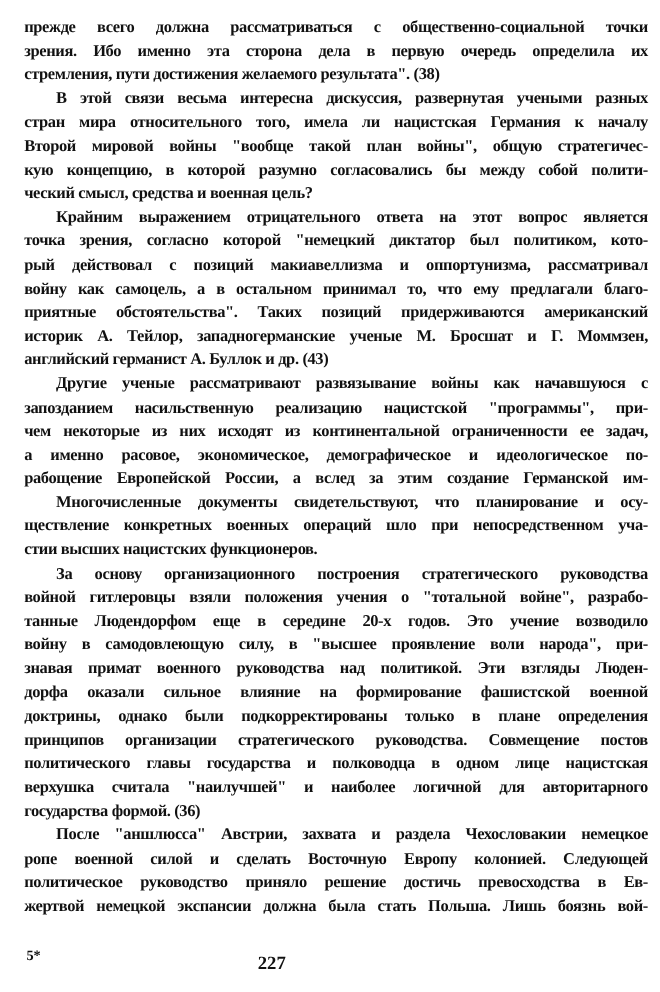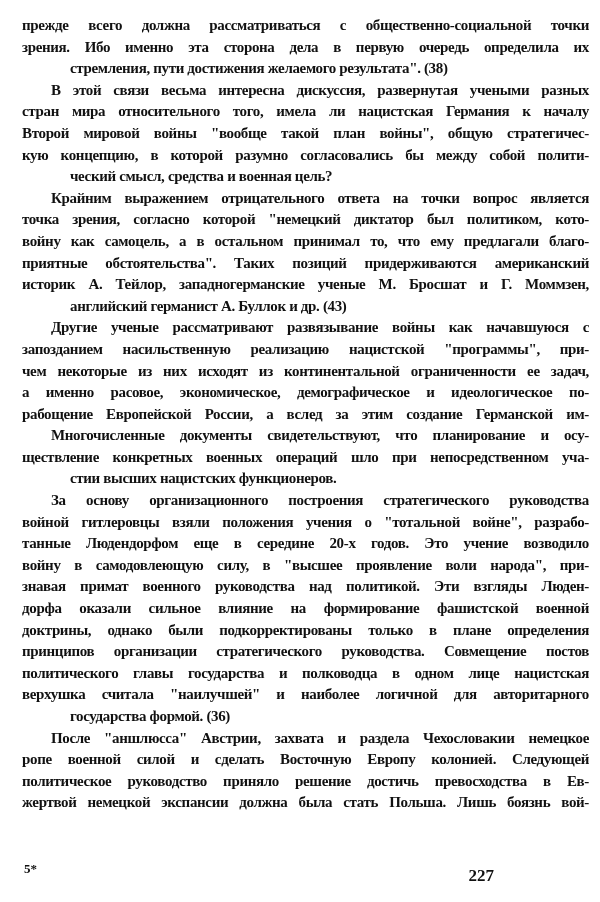--- a/index.html
+++ b/index.html
@@ -31,57 +31,57 @@
       text-align: justify;
       text-align-last: justify;
       height: 21.6px;
       overflow: visible;
     }
     .line.indent {
       padding-left: 29px;
     }
     .line.last {
       text-align-last: left;
-      margin-left: 48px;
     }
     .footer-mark {
       position: absolute;
       left: 24px;
       top: 861px;
       font-family: "Liberation Serif", serif;
       font-size: 13px;
       font-weight: bold;
       color: #111;
     }
     .page-number {
       position: absolute;
       left: 0;
       width: 494px;
       top: 866px;
-      text-align: right;
+      text-align: center;
       font-family: "Liberation Serif", serif;
       font-size: 17px;
       font-weight: bold;
       color: #111;
     }
   </style>
 </head>
 <body>
 
 <div class="page" id="page-body">
     <span class="line">прежде всего должна рассматриваться с общественно-социальной точки</span>
     <span class="line">зрения. Ибо именно эта сторона дела в первую очередь определила их</span>
     <span class="line last">стремления, пути достижения желаемого результата". (38)</span>
     <span class="line indent">В этой связи весьма интересна дискуссия, развернутая учеными разных</span>
     <span class="line">стран мира относительного того, имела ли нацистская Германия к началу</span>
     <span class="line">Второй мировой войны "вообще такой план войны", общую стратегичес-</span>
     <span class="line">кую концепцию, в которой разумно согласовались бы между собой полити-</span>
     <span class="line last">ческий смысл, средства и военная цель?</span>
-    <span class="line indent">Крайним выражением отрицательного ответа на точки вопрос является</span>
+    <span class="line indent">Крайним выражением отрицательного ответа на этот вопрос является</span>
     <span class="line">точка зрения, согласно которой "немецкий диктатор был политиком, кото-</span>
+    <span class="line">рый действовал с позиций макиавеллизма и оппортунизма, рассматривал</span>
     <span class="line">войну как самоцель, а в остальном принимал то, что ему предлагали благо-</span>
     <span class="line">приятные обстоятельства". Таких позиций придерживаются американский</span>
     <span class="line">историк А. Тейлор, западногерманские ученые М. Бросшат и Г. Моммзен,</span>
     <span class="line last">английский германист А. Буллок и др. (43)</span>
     <span class="line indent">Другие ученые рассматривают развязывание войны как начавшуюся с</span>
     <span class="line">запозданием насильственную реализацию нацистской "программы", при-</span>
     <span class="line">чем некоторые из них исходят из континентальной ограниченности ее задач,</span>
     <span class="line">а именно расовое, экономическое, демографическое и идеологическое по-</span>
     <span class="line">рабощение Европейской России, а вслед за этим создание Германской им-</span>
     <span class="line indent">Многочисленные документы свидетельствуют, что планирование и осу-</span>

